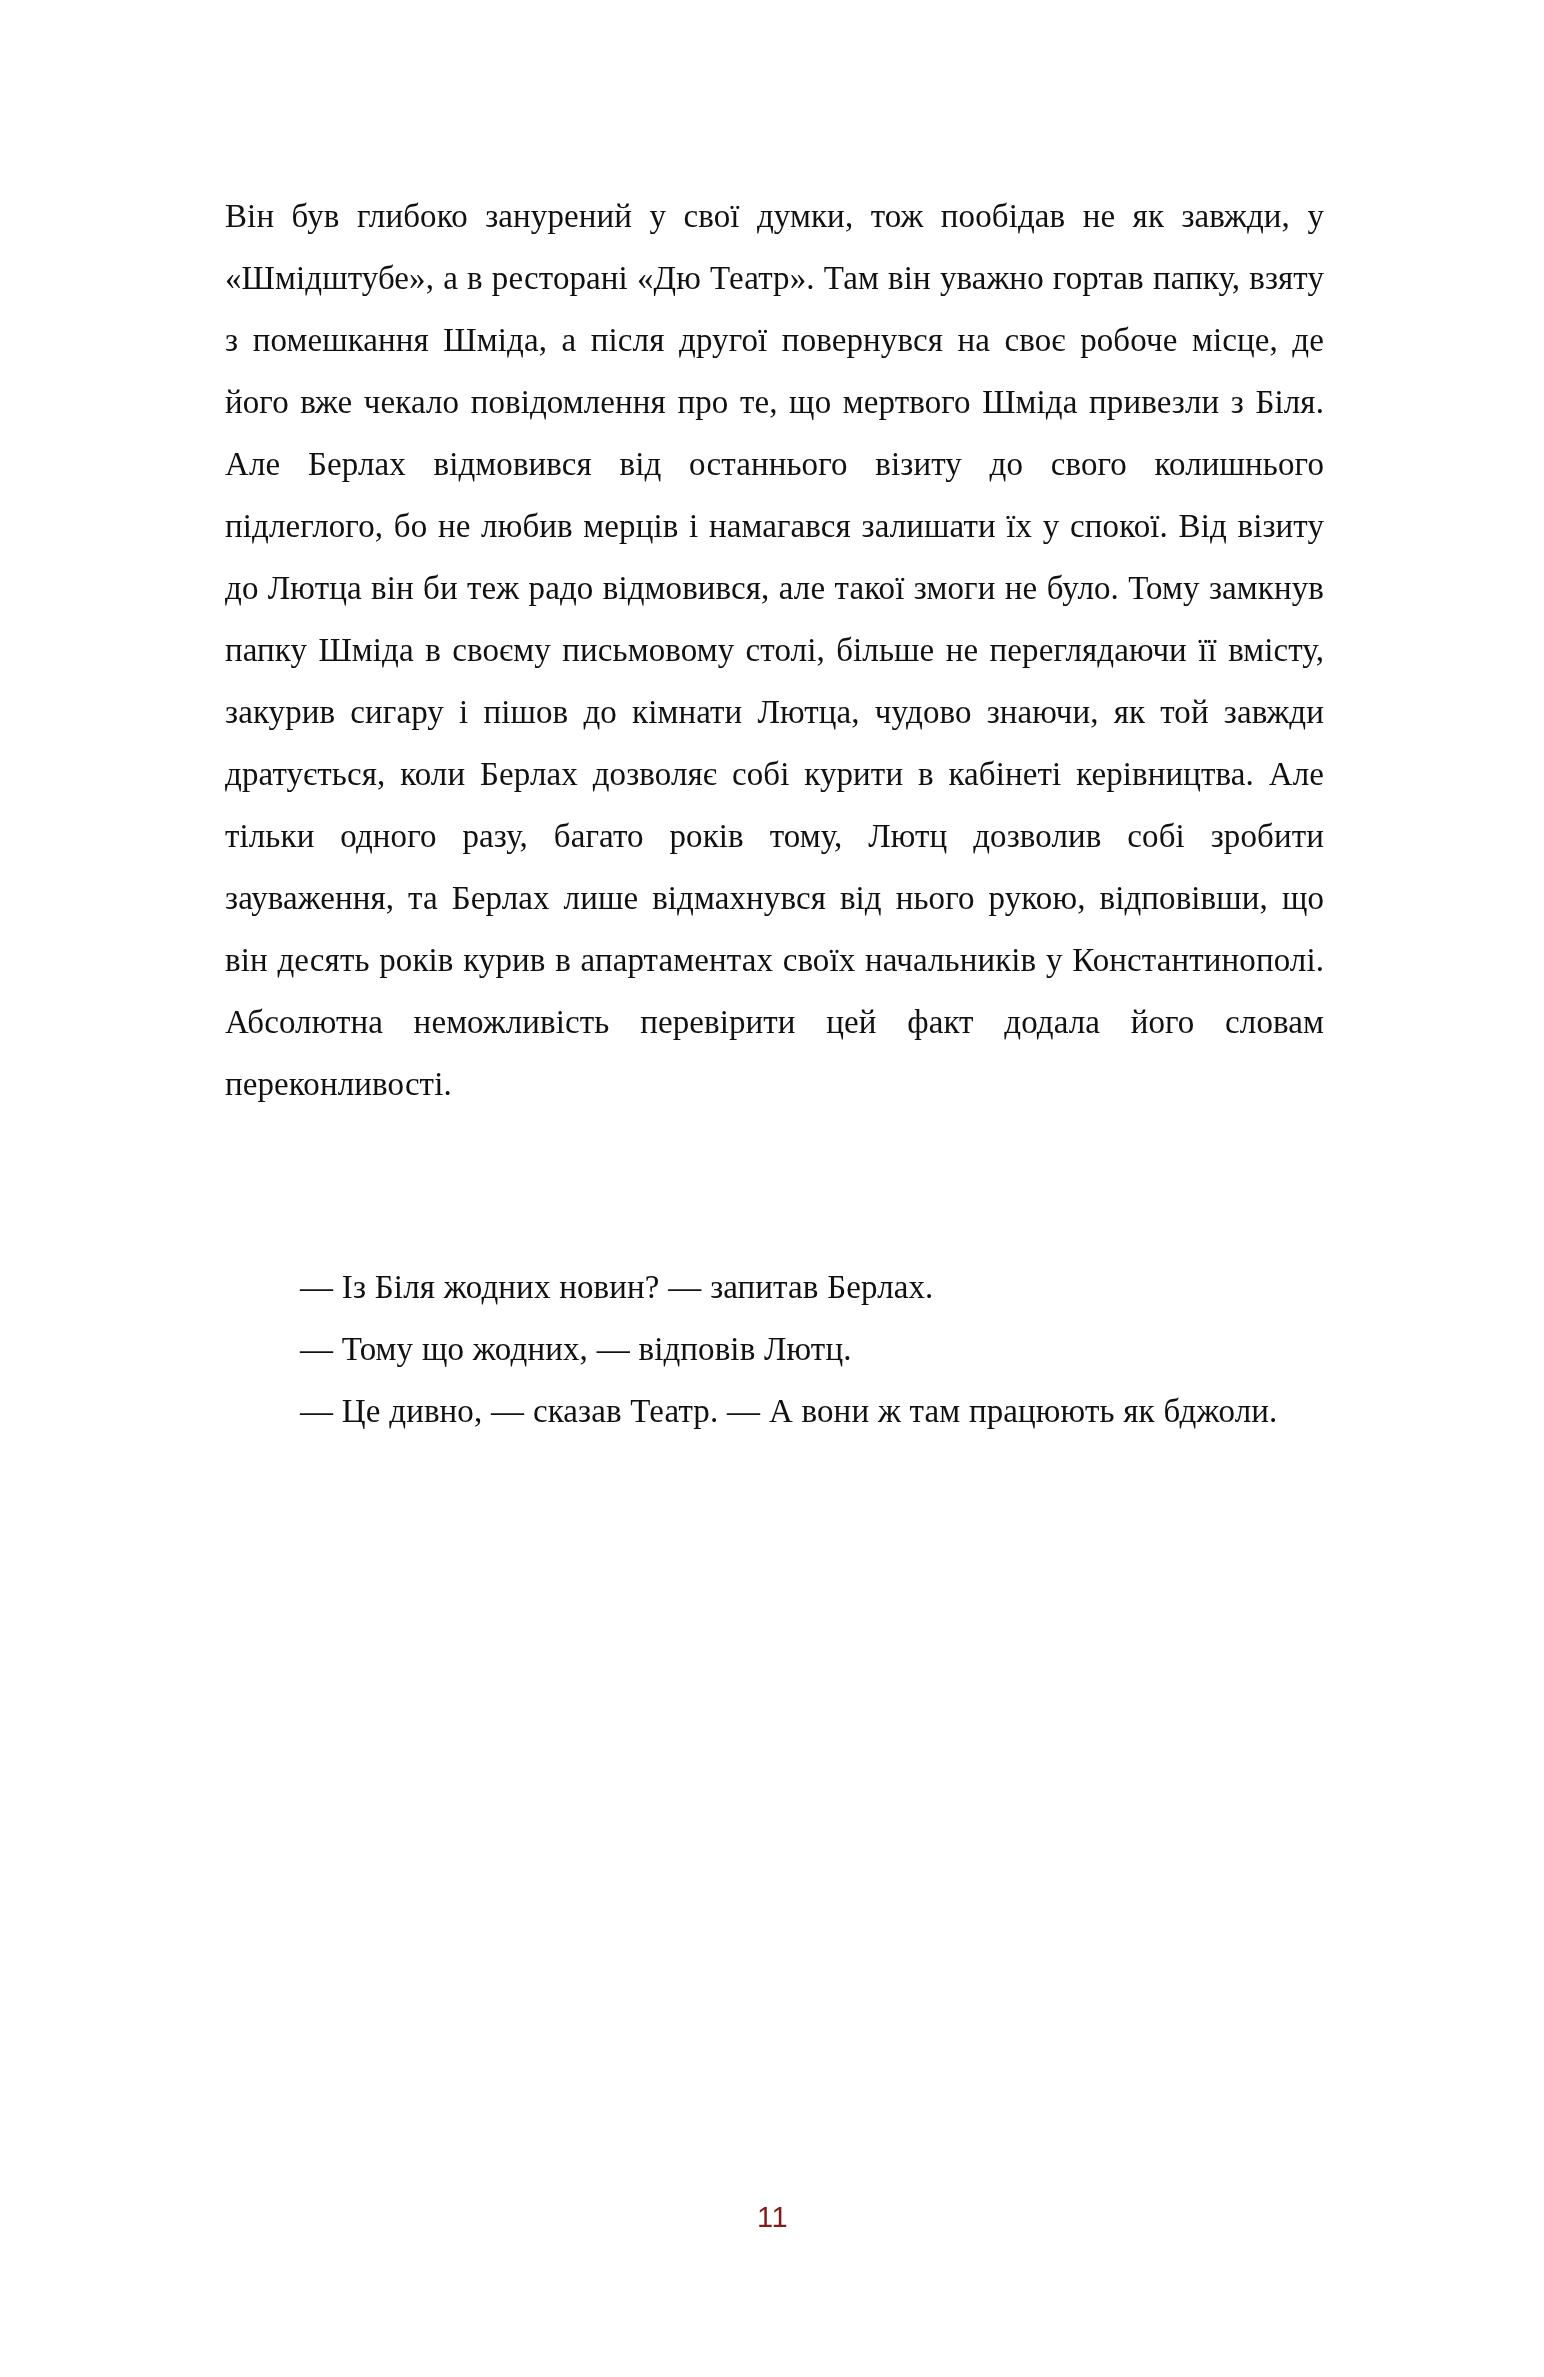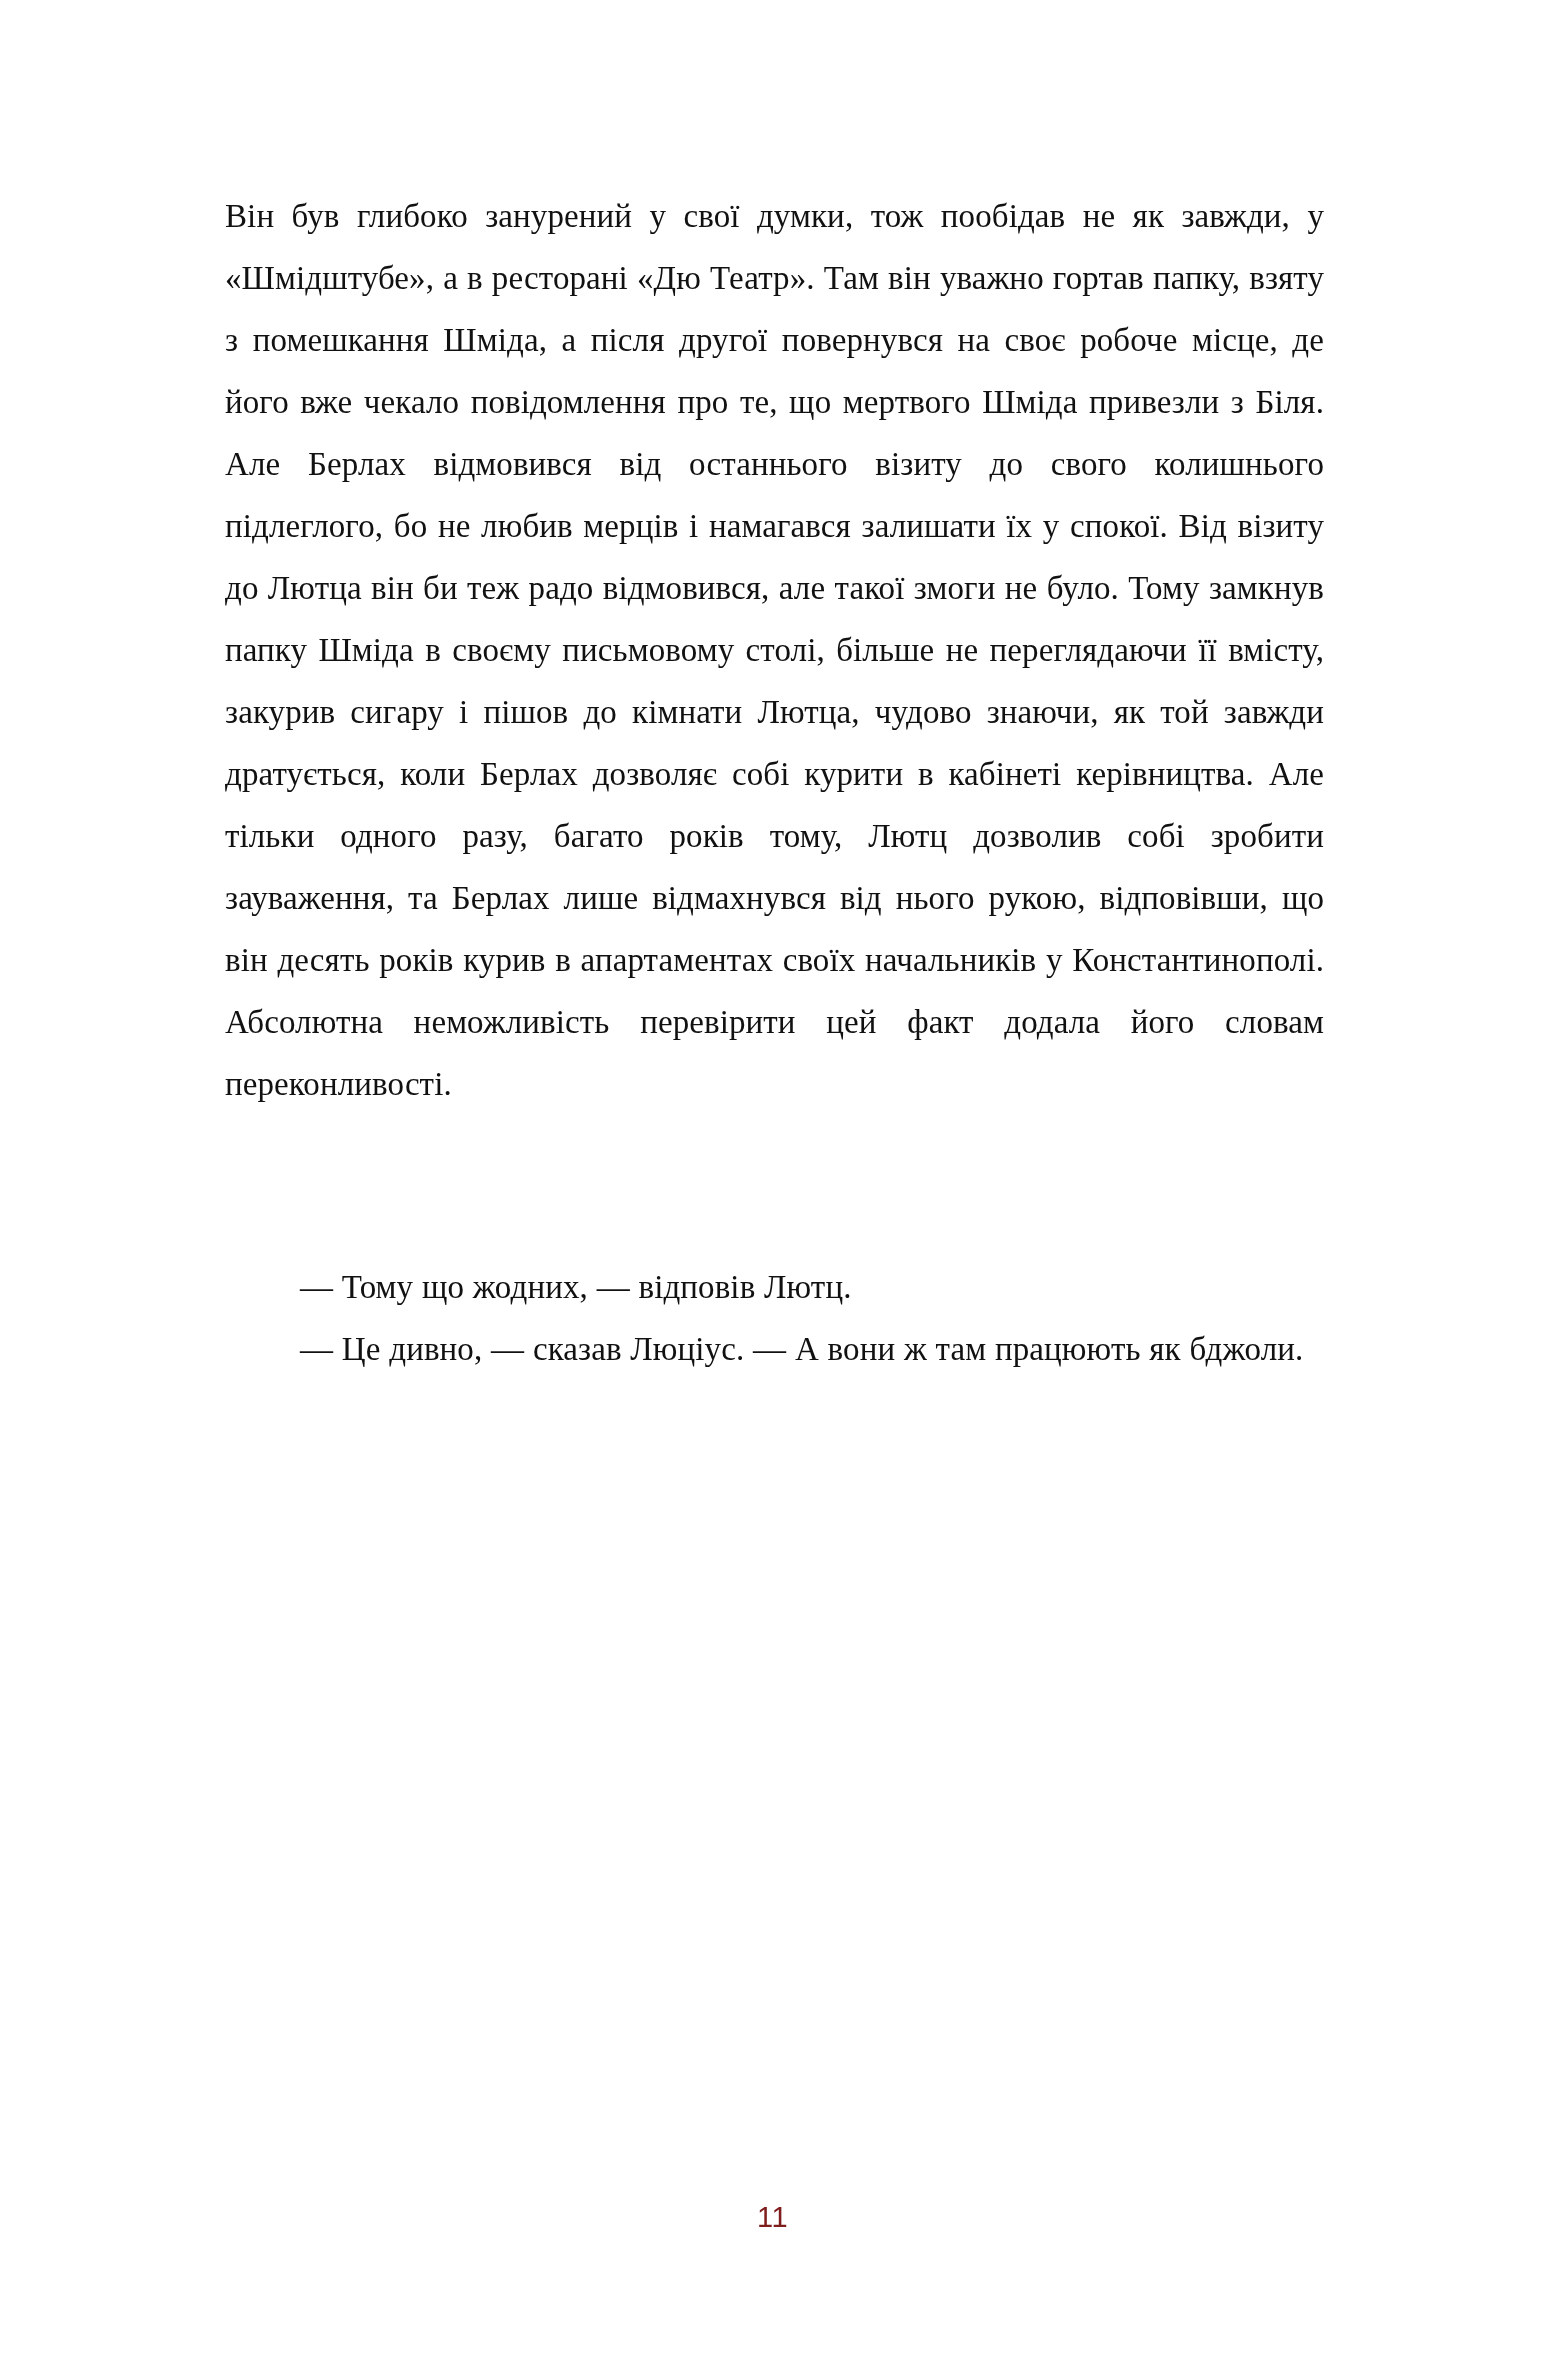--- a/index.html
+++ b/index.html
@@ -93,22 +93,23 @@
 <div class="page">
 
   <div class="text-column">
 
     <p class="body-paragraph">Він був глибоко занурений у свої думки, тож пообідав не як завжди, у «Шмідштубе», а в ресторані «Дю Театр». Там він уважно гортав папку, взяту з помешкання Шміда, а після другої повернувся на своє робоче місце, де його вже чекало повідомлення про те, що мертвого Шміда привезли з Біля. Але Берлах відмовився від останнього візиту до свого колишнього підлеглого, бо не любив мерців і намагався залишати їх у спокої. Від візиту до Лютца він би теж радо відмовився, але такої змоги не було. Тому замкнув папку Шміда в своєму письмовому столі, більше не переглядаючи її вмісту, закурив сигару і пішов до кімнати Лютца, чудово знаючи, як той завжди дратується, коли Берлах дозволяє собі курити в кабінеті керівництва. Але тільки одного разу, багато років тому, Лютц дозволив собі зробити зауваження, та Берлах лише відмахнувся від нього рукою, відповівши, що він десять років курив в апартаментах своїх начальників у Константинополі. Абсолютна неможливість перевірити цей факт додала його словам переконливості.</p>
 
     <div class="paragraph-gap"></div>
 
 
     <div class="dialogue-block">
+      <p class="dialogue-line">— Із Біля жодних новин? — запитав Берлах.</p>
       <p class="dialogue-line">— Тому що жодних, — відповів Лютц.</p>
-      <p class="dialogue-line last-line">— Це дивно, — сказав Люціус. — А вони ж там працюють як бджоли.</p>
+      <p class="dialogue-line last-line">— Це дивно, — сказав Театр. — А вони ж там працюють як бджоли.</p>
     </div>
 
   </div>
 
   <div class="page-number">11</div>
 
 </div>
 
 
 </body></html>

